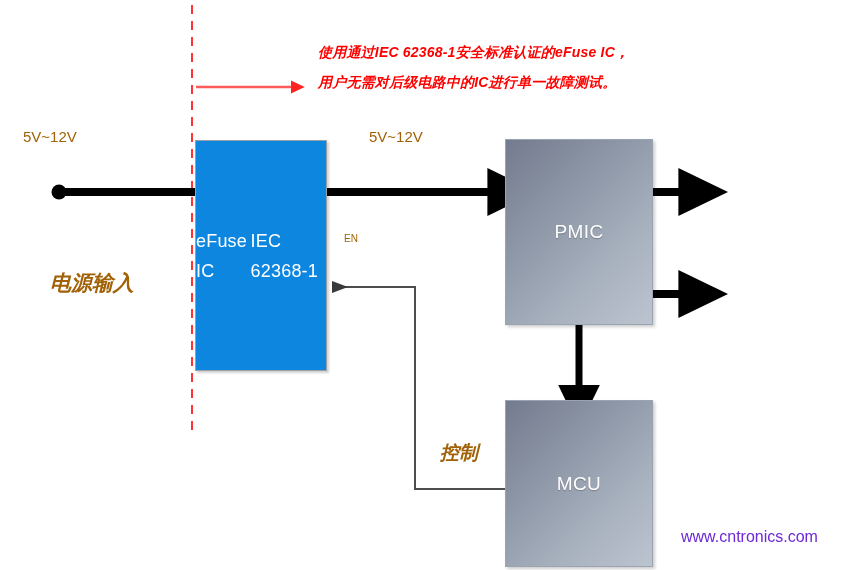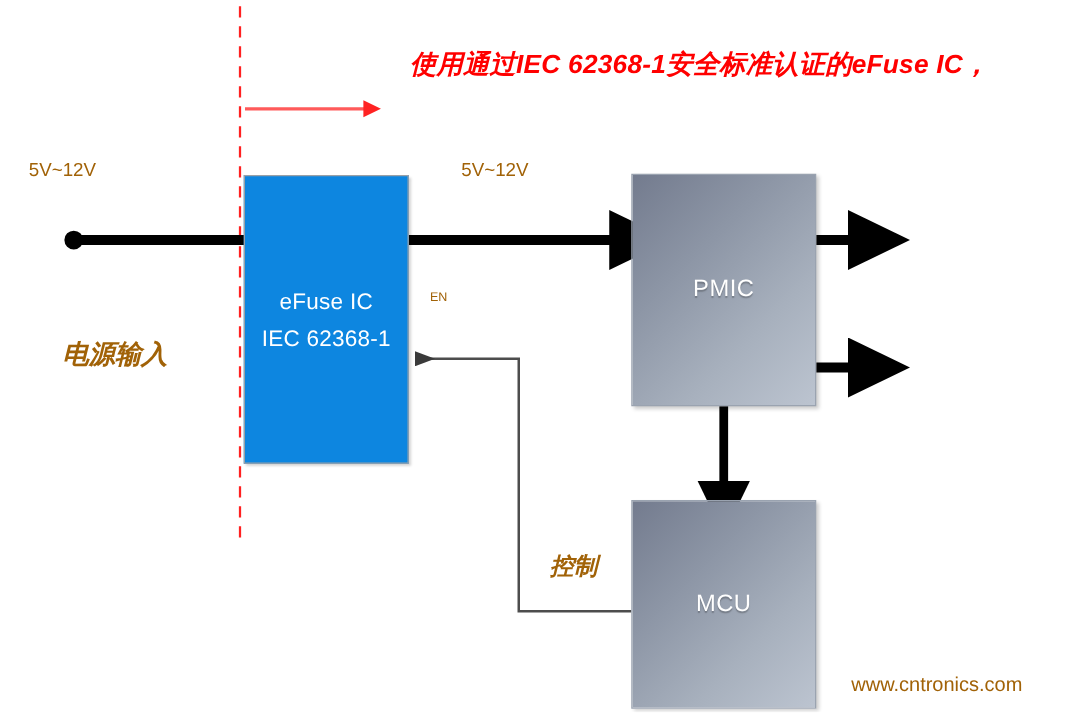--- a/index.html
+++ b/index.html
@@ -23,21 +23,21 @@
     top: 0;
     width: 864px;
     height: 570px;
   }
 
   
   .block {
     position: absolute;
     box-sizing: border-box;
     display: flex;
-    flex-direction: column;
+    flex-direction: row;
     align-items: center;
     justify-content: center;
   }
   .block-efuse {
     left: 195px;
     top: 140px;
     width: 132px;
     height: 231px;
     background: #0d86e0;
     border: 1px solid #9aa0a6;
@@ -102,39 +102,39 @@
     top: 419px;
     font-size: 19px;
     font-weight: bold;
     font-style: italic;
     margin-top: 21px;
   }
 
   
   .annotation {
     position: absolute;
-    left: 328px;
+    left: 318px;
     top: 37px;
     width: 520px;
     color: #ff0000;
-    font-size: 21px;
+    font-size: 14px;
     font-weight: bold;
     font-style: italic;
     line-height: 30px;
     letter-spacing: 0.2px;
   }
   .annotation div { white-space: nowrap; }
 
   
   .watermark {
     position: absolute;
     left: 681px;
-    top: 540px;
+    top: 528px;
     font-size: 16px;
-    color: #a16207;
+    color: #6d28d9;
     white-space: nowrap;
   }
 </style>
 </head>
 <body>
 
 <div id="canvas">
 
   <svg id="svg-layer" viewBox="0 0 864 570">
     <defs>
@@ -163,20 +163,21 @@
 
     <line x1="653" y1="294" x2="688" y2="294" stroke="#000000" stroke-width="8" marker-end="url(#arrow-black)"></line>
 
     <line x1="579" y1="325" x2="579" y2="393" stroke="#000000" stroke-width="7" marker-end="url(#arrow-black)"></line>
 
     <path d="M 505 489 L 415 489 L 415 287 L 336 287" fill="none" stroke="#4d4d4d" stroke-width="2" marker-end="url(#arrow-thin)"></path>
   </svg>
 
   <div class="annotation">
     <div>使用通过IEC 62368-1安全标准认证的eFuse IC，</div>
+    <div>用户无需对后级电路中的IC进行单一故障测试。</div>
   </div>
 
   <div class="block block-efuse">
     <div class="block-label">eFuse IC</div>
     <div class="block-label">IEC 62368-1</div>
   </div>
 
   <div class="block block-gray block-pmic">
     <div class="block-label">PMIC</div>
   </div>

